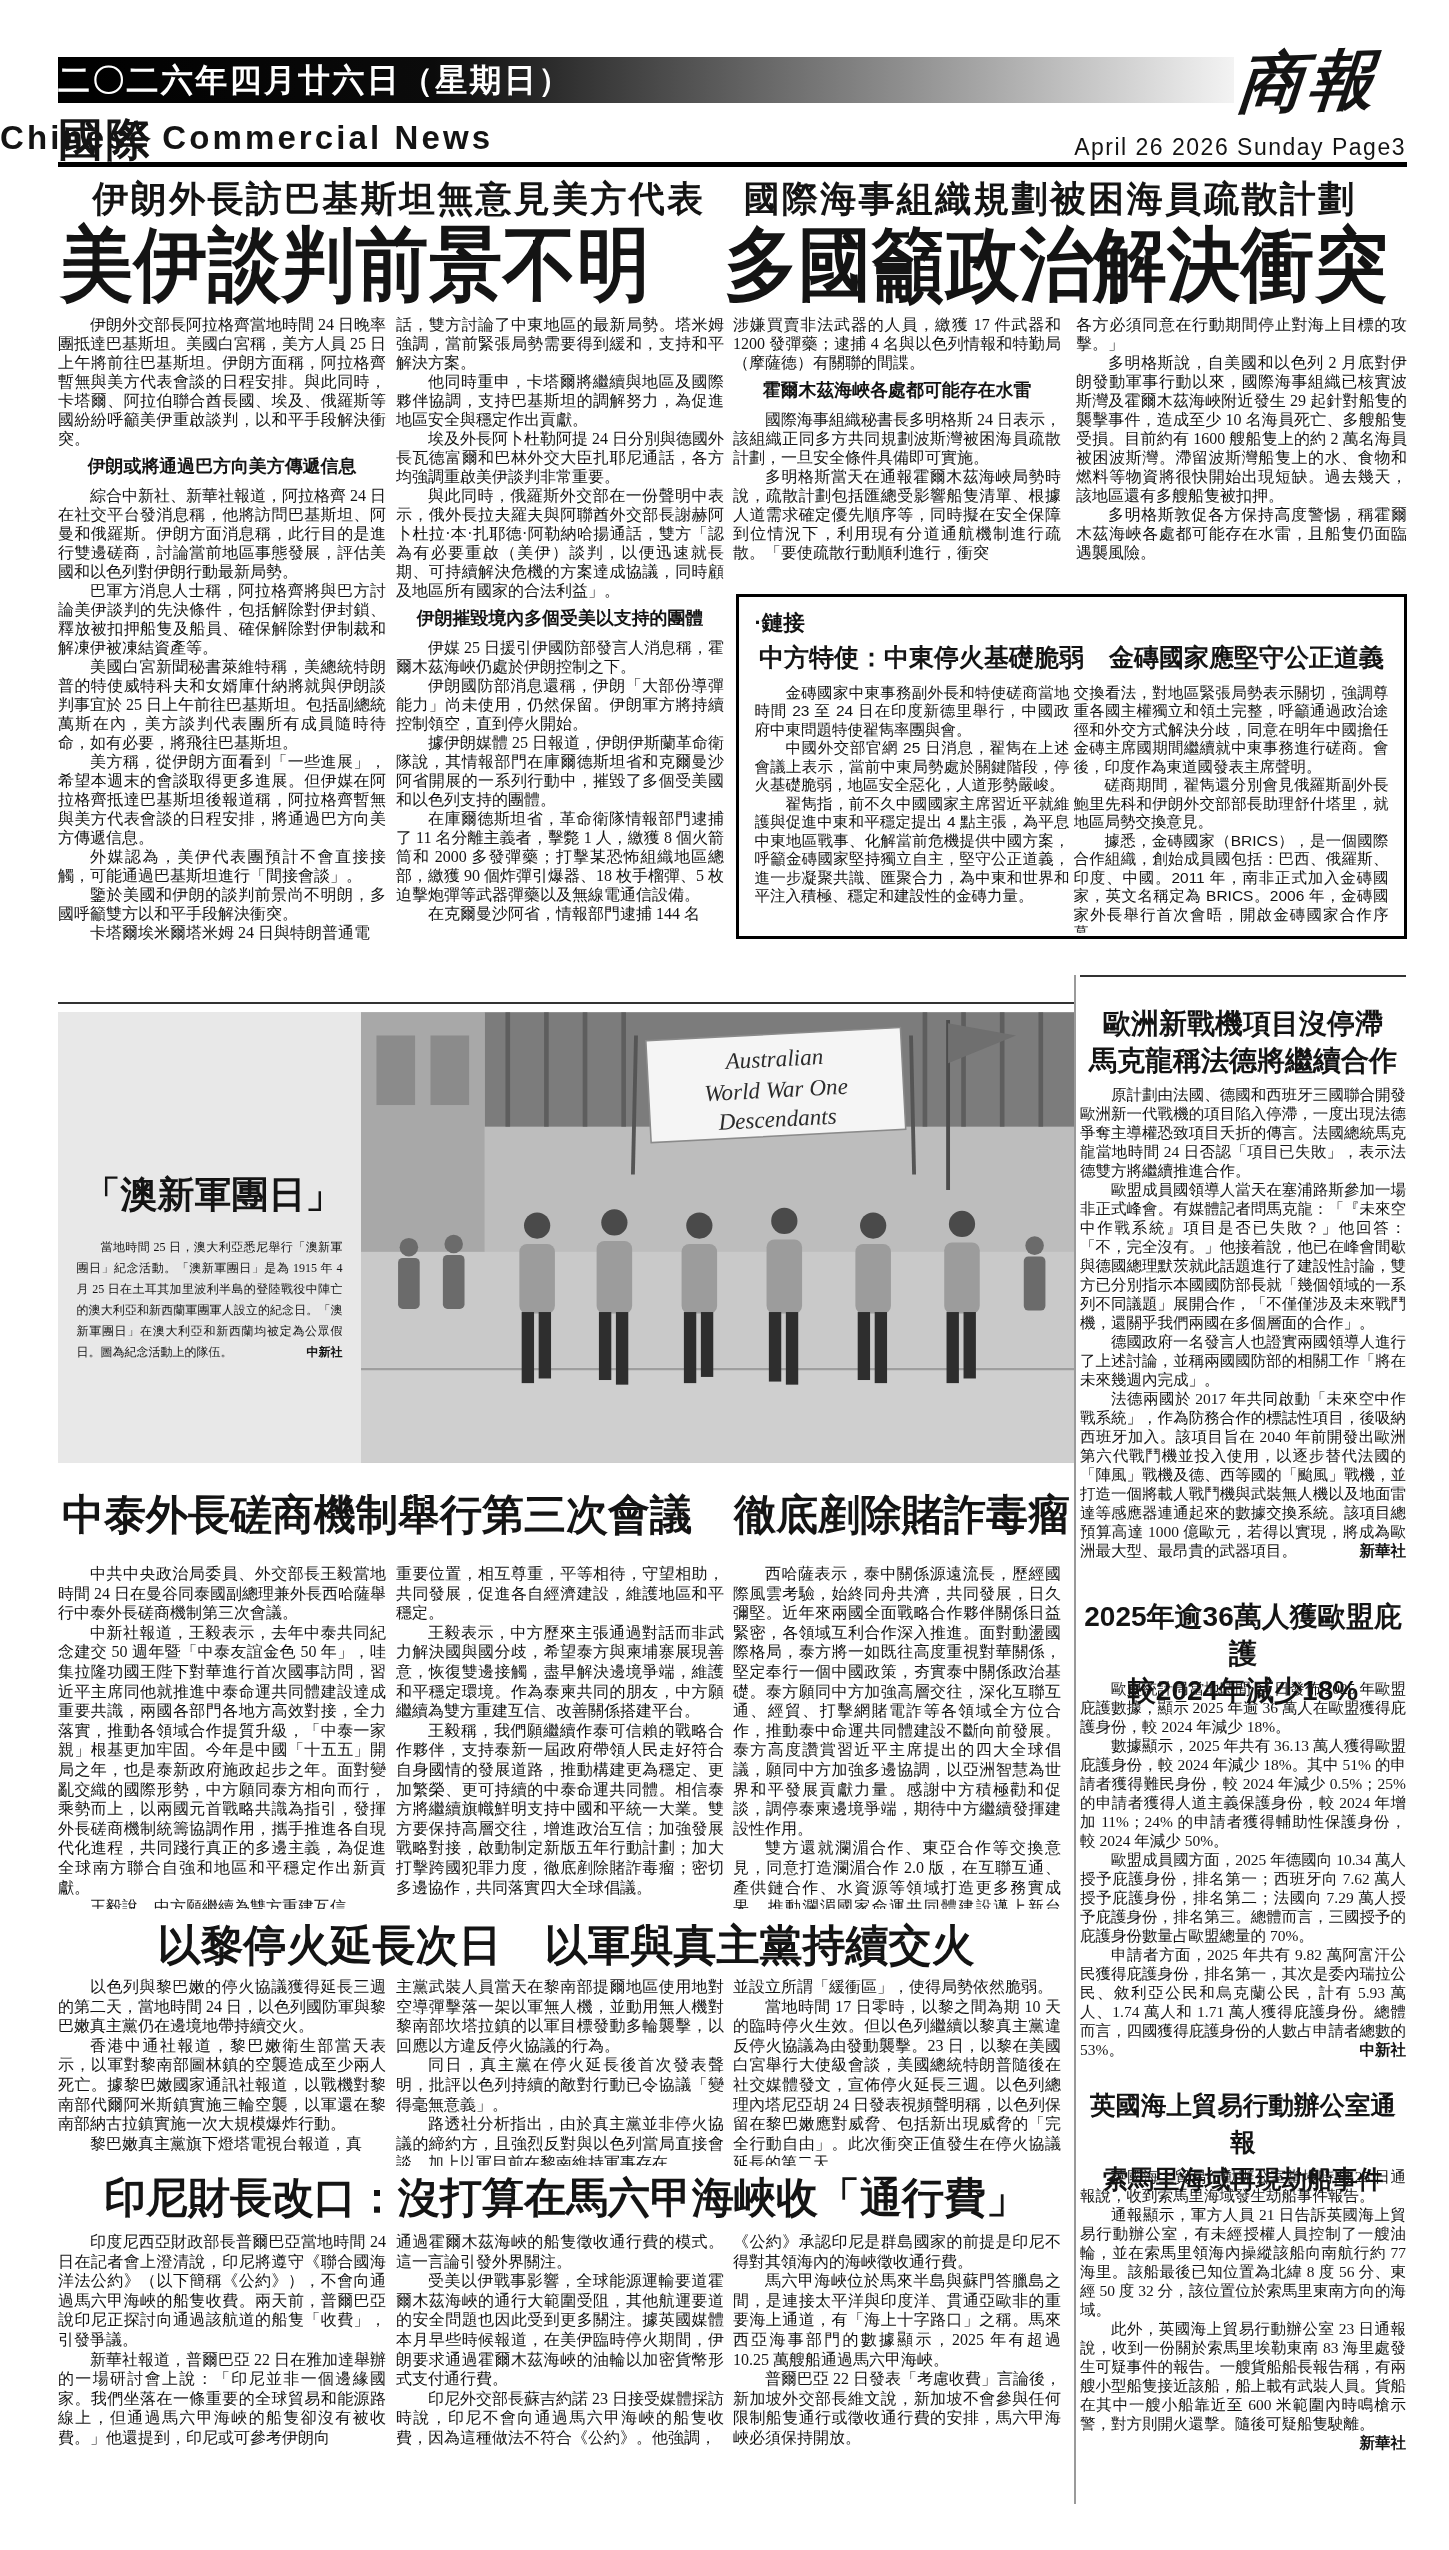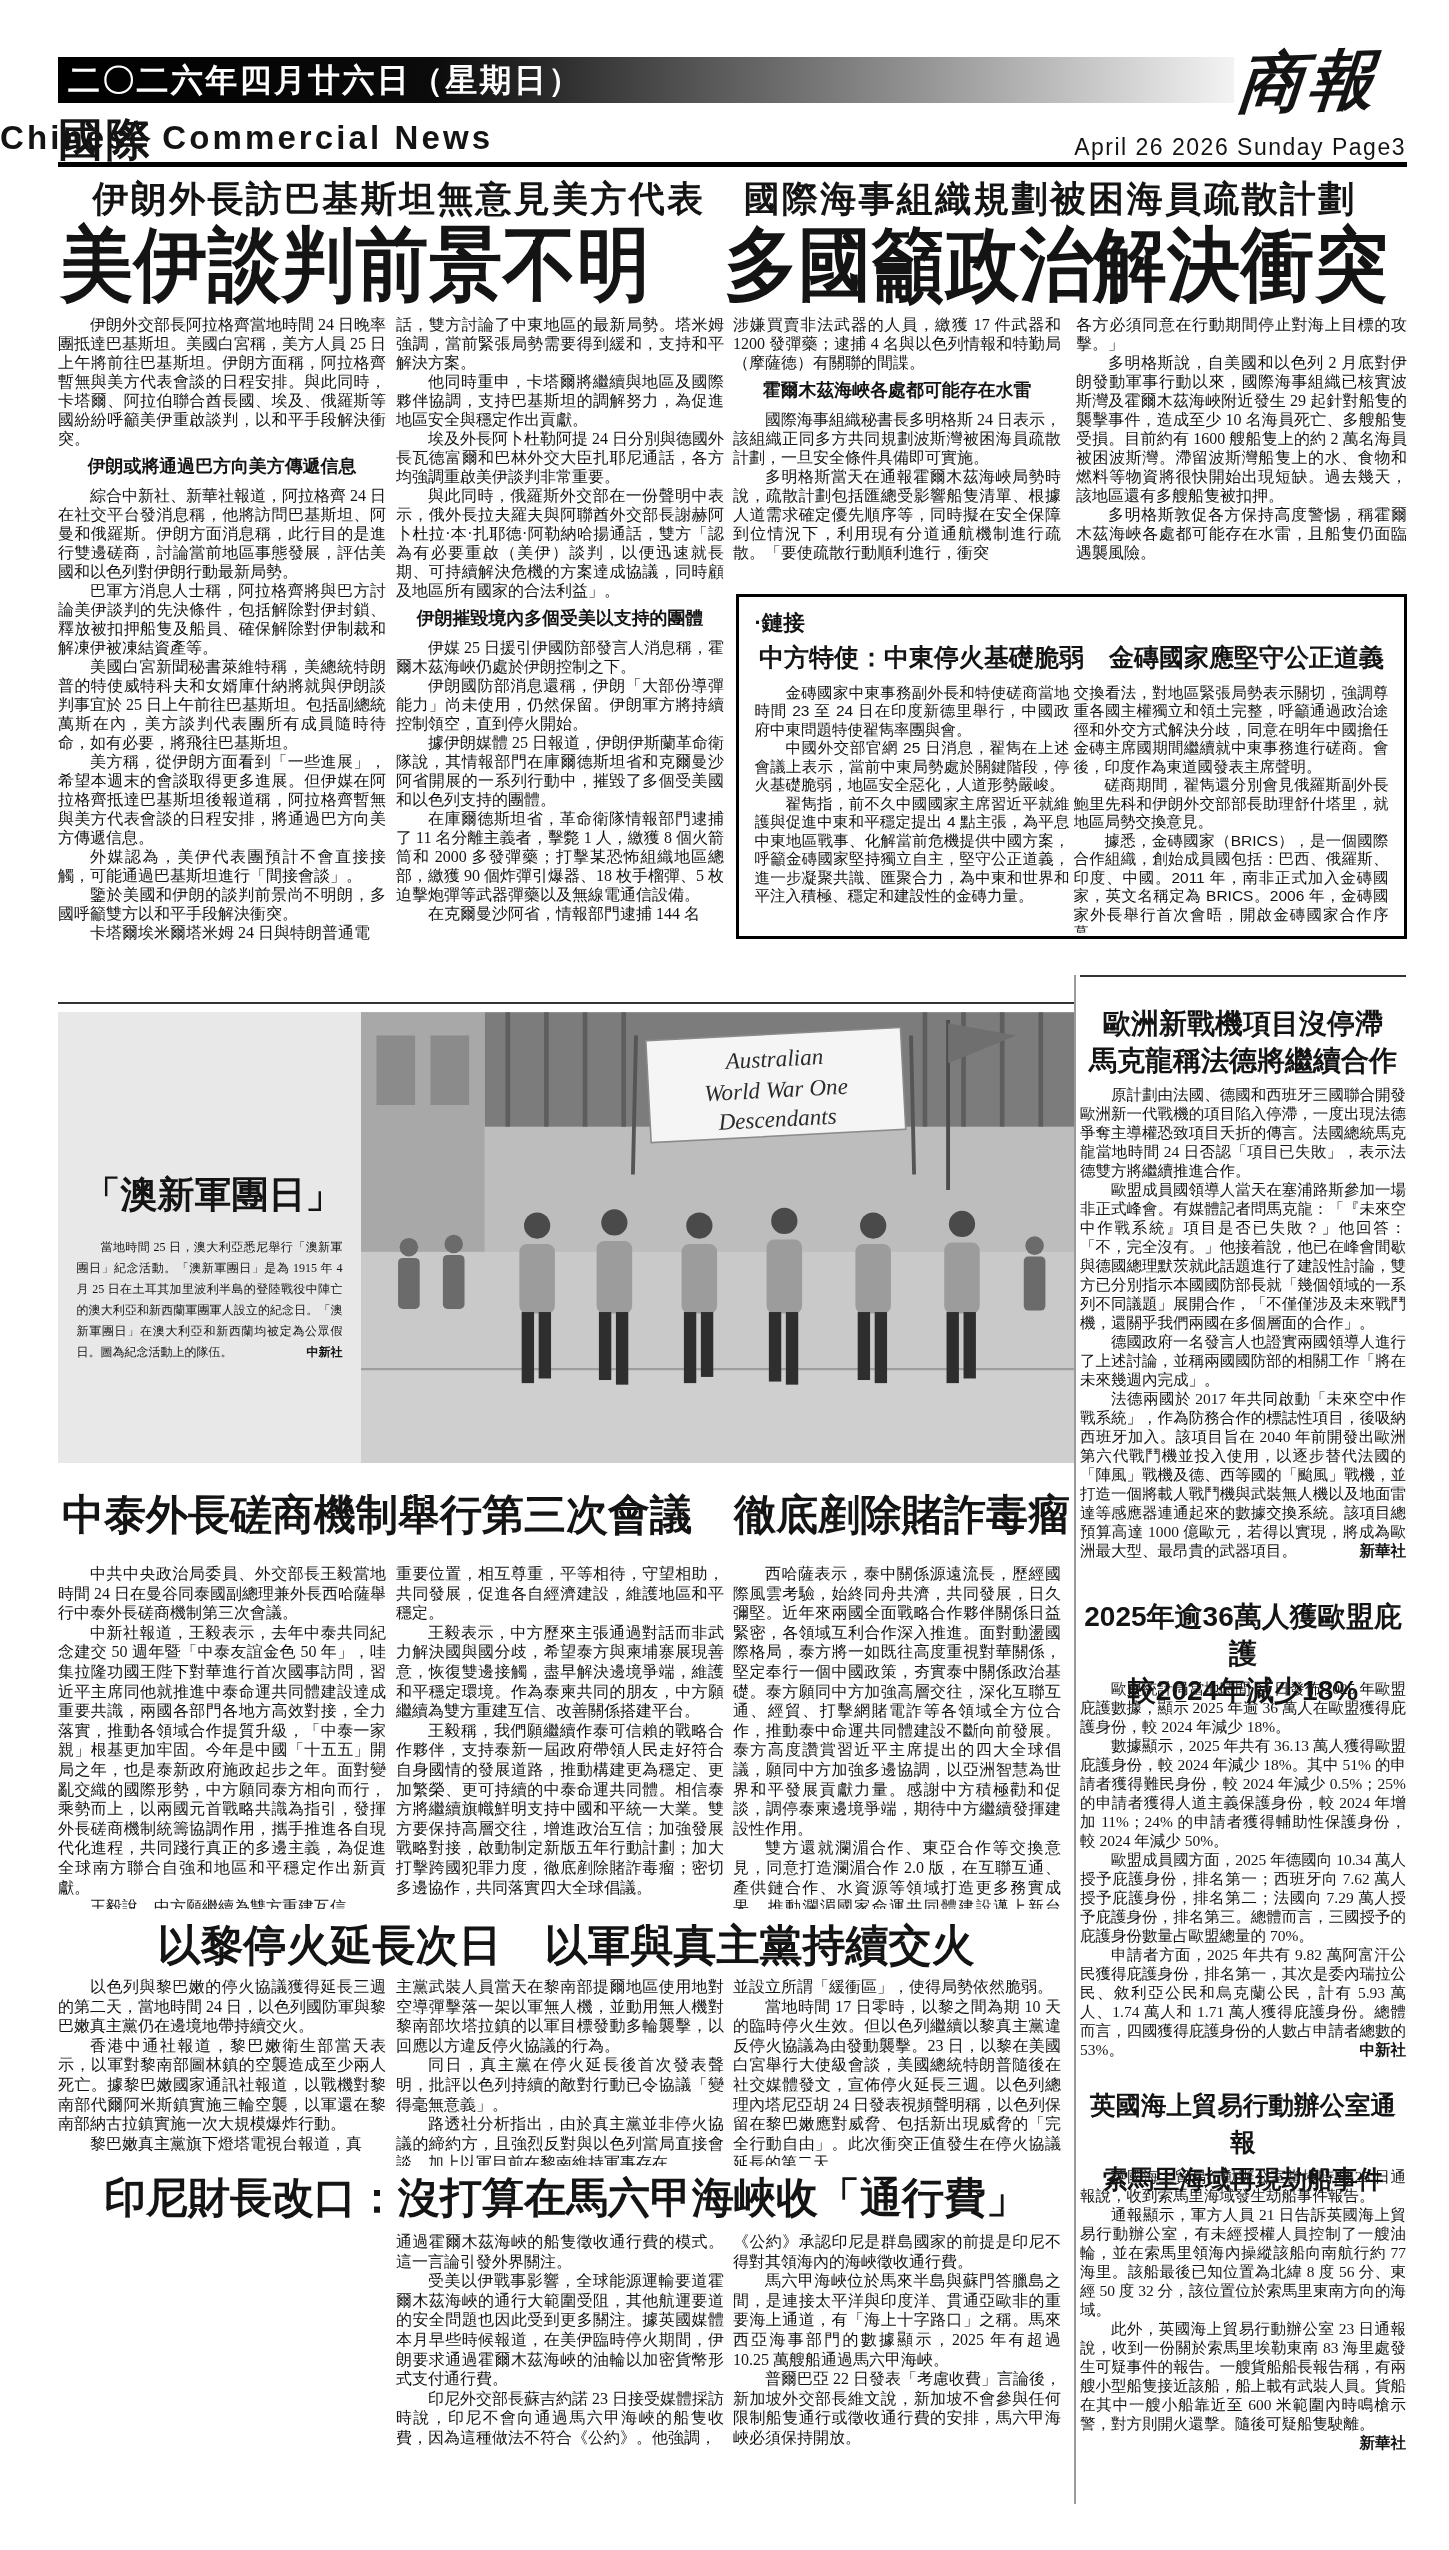--- a/index.html
+++ b/index.html
@@ -4,21 +4,21 @@
 <style>
   *{margin:0;padding:0;box-sizing:border-box}
   html,body{background:#888}
   .page{position:relative;width:1449px;height:2550px;margin:0 auto;background:#fff;
         font-family:"Liberation Serif","DejaVu Serif",serif;color:#141414;overflow:hidden}
 
   
   .banner{position:absolute;left:58px;top:57px;width:1176px;height:46px;
           background:linear-gradient(90deg,#000 0%,#0b0b0b 32%,#8f8f8f 72%,#f3f3f3 100%);
           color:#fff;font-family:"Liberation Sans","DejaVu Sans",sans-serif;font-weight:bold;
-          font-size:32px;line-height:46px;padding-left:10px;letter-spacing:2.3px;white-space:nowrap}
+          font-size:32px;line-height:46px;padding-left:0;letter-spacing:2.3px;white-space:nowrap}
   .logo{position:absolute;left:1238px;top:36px;width:182px;font-size:66px;font-weight:bold;
         font-style:italic;font-family:"Liberation Serif",serif;transform:skewX(-7deg) rotate(-2deg);
         letter-spacing:4.6px;white-space:nowrap}
   .section-cn{position:absolute;left:58px;top:110px;font-size:45px;font-weight:900;
         font-family:"Liberation Sans",sans-serif;letter-spacing:3.1px}
   .paper-en{position:absolute;left:0;top:119px;width:100%;text-align:left;font-weight:bold;
         font-size:33px;font-family:"Liberation Sans",sans-serif;letter-spacing:3.1px}
   .date-en{position:absolute;right:43px;top:134px;font-size:23px;
         font-family:"Liberation Sans",sans-serif;letter-spacing:1.5px}
   .toprule{position:absolute;left:58px;top:162px;width:1349px;height:4.6px;background:#000}
@@ -298,20 +298,24 @@
       <p class="t-c">主黨武裝人員當天在黎南部提爾地區使用地對空導彈擊落一架以軍無人機，並動用無人機對黎南部坎塔拉鎮的以軍目標發動多輪襲擊，以回應以方違反停火協議的行為。</p>
       <p class="t-p">同日，真主黨在停火延長後首次發表聲明，批評以色列持續的敵對行動已令協議「變得毫無意義」。</p>
       <p class="t-p">路透社分析指出，由於真主黨並非停火協議的締約方，且強烈反對與以色列當局直接會談，加上以軍目前在黎南維持軍事存在</p>
     </div>
   <div class="bcol t3 leb-b">
       <p class="t-c">並設立所謂「緩衝區」，使得局勢依然脆弱。</p>
       <p class="t-p">當地時間 17 日零時，以黎之間為期 10 天的臨時停火生效。但以色列繼續以黎真主黨違反停火協議為由發動襲擊。23 日，以黎在美國白宮舉行大使級會談，美國總統特朗普隨後在社交媒體發文，宣佈停火延長三週。以色列總理內塔尼亞胡 24 日發表視頻聲明稱，以色列保留在黎巴嫩應對威脅、包括新出現威脅的「完全行動自由」。此次衝突正值發生在停火協議延長的第二天。</p>
     </div>
 
   <div class="bighead ind-h">印尼財長改口：沒打算在馬六甲海峽收「通行費」</div>
+  <div class="bcol t1 ind-b">
+      <p class="t-p">印度尼西亞財政部長普爾巴亞當地時間 24 日在記者會上澄清說，印尼將遵守《聯合國海洋法公約》（以下簡稱《公約》），不會向通過馬六甲海峽的船隻收費。兩天前，普爾巴亞說印尼正探討向通過該航道的船隻「收費」，引發爭議。</p>
+      <p class="t-p">新華社報道，普爾巴亞 22 日在雅加達舉辦的一場研討會上說：「印尼並非一個邊緣國家。我們坐落在一條重要的全球貿易和能源路線上，但通過馬六甲海峽的船隻卻沒有被收費。」他還提到，印尼或可參考伊朗向</p>
+    </div>
   <div class="bcol t2 ind-b">
       <p class="t-c">通過霍爾木茲海峽的船隻徵收通行費的模式。這一言論引發外界關注。</p>
       <p class="t-p">受美以伊戰事影響，全球能源運輸要道霍爾木茲海峽的通行大範圍受阻，其他航運要道的安全問題也因此受到更多關注。據英國媒體本月早些時候報道，在美伊臨時停火期間，伊朗要求通過霍爾木茲海峽的油輪以加密貨幣形式支付通行費。</p>
       <p class="t-p">印尼外交部長蘇吉約諾 23 日接受媒體採訪時說，印尼不會向通過馬六甲海峽的船隻收費，因為這種做法不符合《公約》。他強調，</p>
     </div>
   <div class="bcol t3 ind-b">
       <p class="t-c">《公約》承認印尼是群島國家的前提是印尼不得對其領海內的海峽徵收通行費。</p>
       <p class="t-p">馬六甲海峽位於馬來半島與蘇門答臘島之間，是連接太平洋與印度洋、貫通亞歐非的重要海上通道，有「海上十字路口」之稱。馬來西亞海事部門的數據顯示，2025 年有超過 10.25 萬艘船通過馬六甲海峽。</p>
       <p class="t-p">普爾巴亞 22 日發表「考慮收費」言論後，新加坡外交部長維文說，新加坡不會參與任何限制船隻通行或徵收通行費的安排，馬六甲海峽必須保持開放。</p>
     </div>

